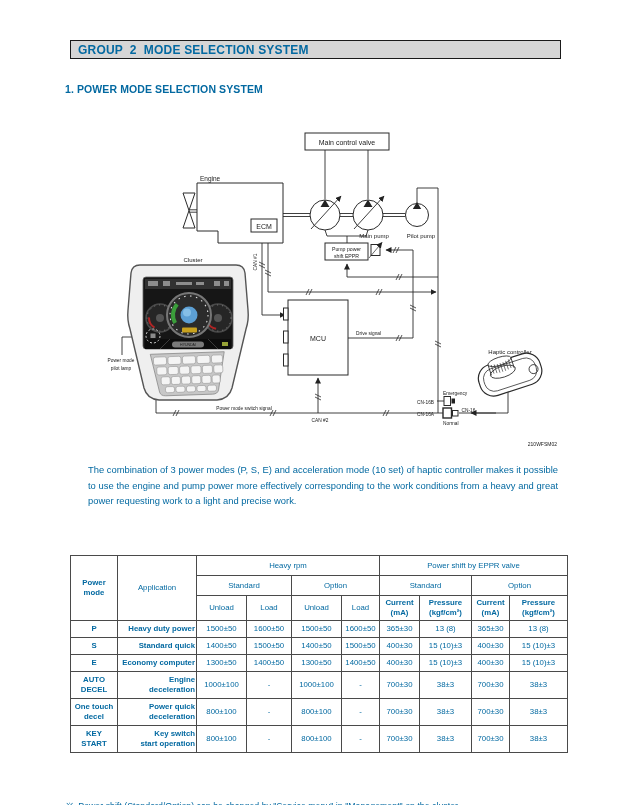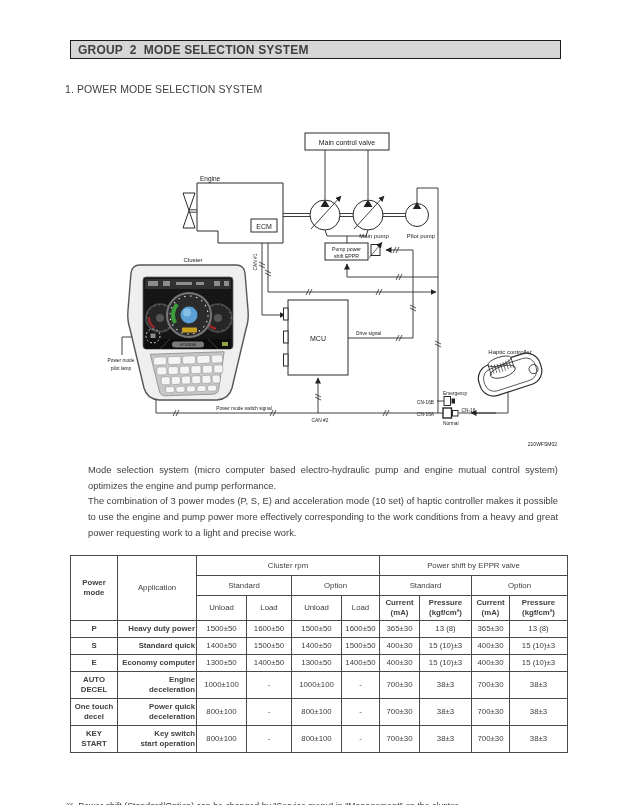--- a/index.html
+++ b/index.html
@@ -1,22 +1,22 @@
 <!DOCTYPE html>
 <html><head>
 <meta charset="utf-8">
 <style>
   html,body{margin:0;padding:0;background:#fff;}
   #page{position:relative;width:633px;height:805px;background:#ffffff;overflow:hidden;
-        font-family:"Liberation Sans",sans-serif;color:#404040;}
+        font-family:"Liberation Sans",sans-serif;color:#0369a1;}
   .abs{position:absolute;}
   #group-header{left:70px;top:40px;width:482px;height:17px;background:#d6d6d6;
        border:1.5px solid #1a1a1a;display:flex;align-items:center;padding-left:7px;
        font-size:12px;font-weight:bold;letter-spacing:.2px;white-space:pre;}
-  #section-title{left:65px;top:83px;font-size:10.5px;font-weight:normal;letter-spacing:.1px;}
+  #section-title{left:65px;top:83px;font-size:10.5px;font-weight:bold;letter-spacing:.1px;}
   #bodytext{left:88px;top:462px;width:470px;font-size:9.4px;line-height:15.7px;text-align:justify;}
   #bodytext p{margin:0;}
   
   #spec-table{left:70px;top:555px;}
   table{border-collapse:collapse;table-layout:fixed;border:1.5px solid #333;}
   th,td{border:1px solid #4a4a4a;font-size:7.8px;font-weight:normal;text-align:center;
         vertical-align:middle;padding:1px 1px;line-height:1.25;}
   td.app{text-align:right;padding-left:4px;}
   .pre{white-space:pre-line;font-weight:bold;}
   tr.h19{height:17px;} tr.h29{height:27px;}
@@ -248,21 +248,20 @@
     </g>
 
     <text class="t48" x="356" y="210">Drive signal</text>
     <text class="t48" transform="translate(257,137) rotate(-90)" text-anchor="middle">CAN #1</text>
     <text class="t48" x="320" y="296.5" text-anchor="middle">CAN #2</text>
     <text class="t48" x="244" y="284.5" text-anchor="middle">Power mode switch signal</text>
     <text class="t5" x="557" y="321" text-anchor="end" fill="#8a8a8a">210WFSM02</text>
   </svg>
 
   <div class="abs" id="bodytext">
-    <p>Mode selection system (micro computer based electro-hydraulic pump and engine mutual control system) optimizes the engine and pump performance.</p>
     <p>The combination of 3 power modes (P, S, E) and acceleration mode (10 set) of haptic controller makes it possible to use the engine and pump power more effectively corresponding to the work conditions from a heavy and great power requesting work to a light and precise work.</p>
   </div>
 
   <div class="abs" id="spec-table">
     <table>
       <colgroup>
         <col style="width:47px">
           <col style="width:79px">
           <col style="width:50px">
           <col style="width:45px">
@@ -271,21 +270,21 @@
           <col style="width:40px">
           <col style="width:52px">
         <col style="width:38px">
           <col style="width:58px">
       </colgroup>
       <tbody>
           <tr class="hh1">
         <th rowspan="3" class="pre">Power
 mode</th>
         <th rowspan="3">Application</th>
-        <th colspan="4">Cluster rpm</th>
+        <th colspan="4">Heavy rpm</th>
         <th colspan="4">Power shift by EPPR valve</th>
       </tr>
       <tr class="hh2">
         <th colspan="2">Standard</th>
         <th colspan="2">Option</th>
         <th colspan="2">Standard</th>
         <th colspan="2">Option</th>
       </tr>
       <tr class="hh3">
         <th>Unload</th>

